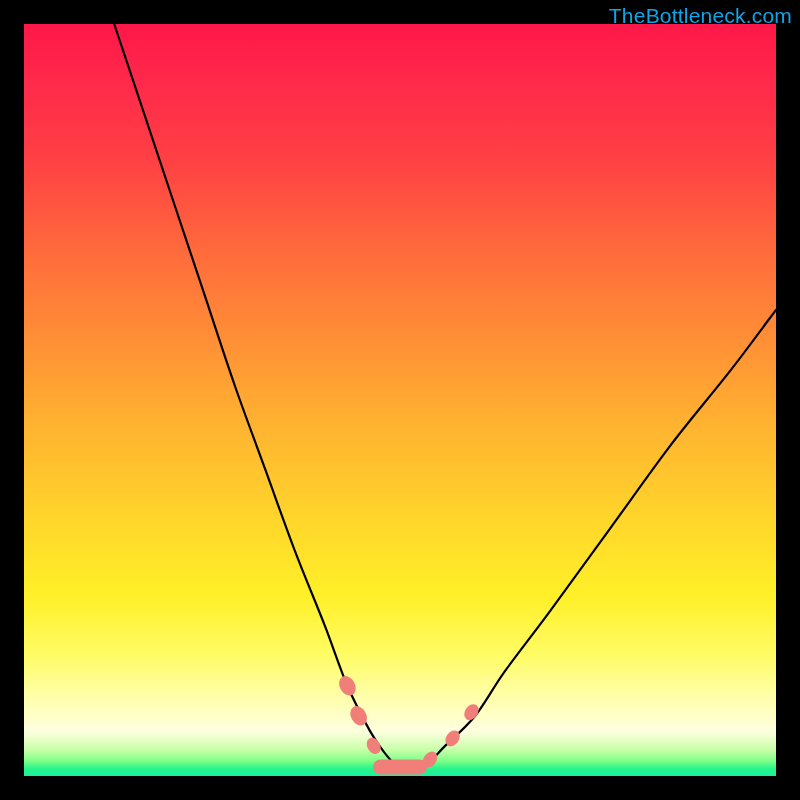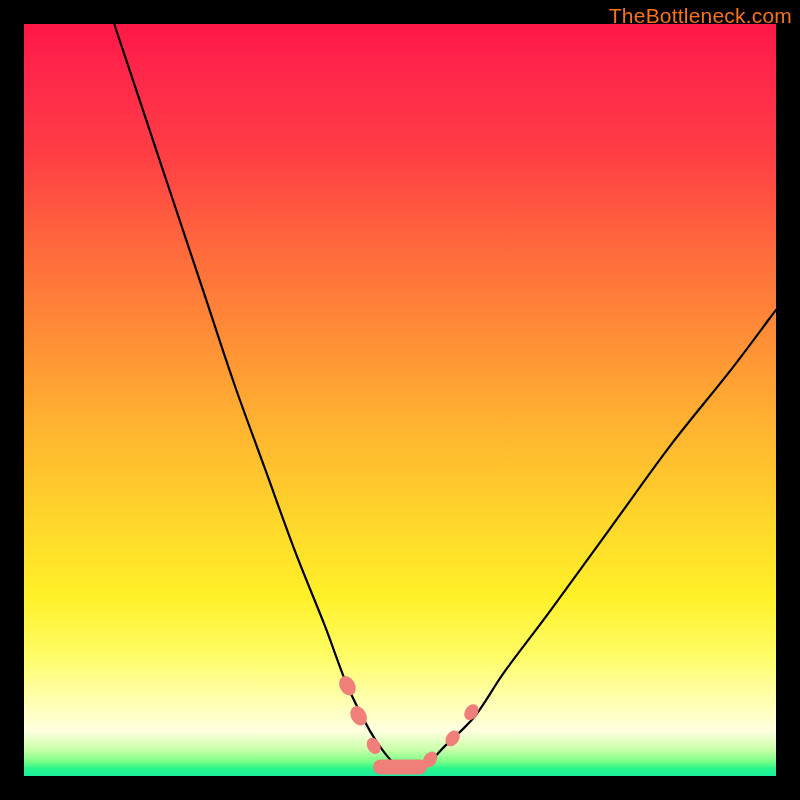--- a/index.html
+++ b/index.html
@@ -40,21 +40,21 @@
       #c9ffa9 96.5%,
       #7dff88 98%,
       #29f58a 99%,
       #1beea0 100%
     );
   }
   .watermark {
     position: absolute;
     top: 4px;
     right: 8px;
-    color: #f97316;
+    color: #0ea5e9;
     font-size: 21px;
     font-weight: 500;
     letter-spacing: 0.2px;
     pointer-events: none;
     user-select: none;
   }
   svg.curve {
     position: absolute;
     left: 0;
     top: 0;

